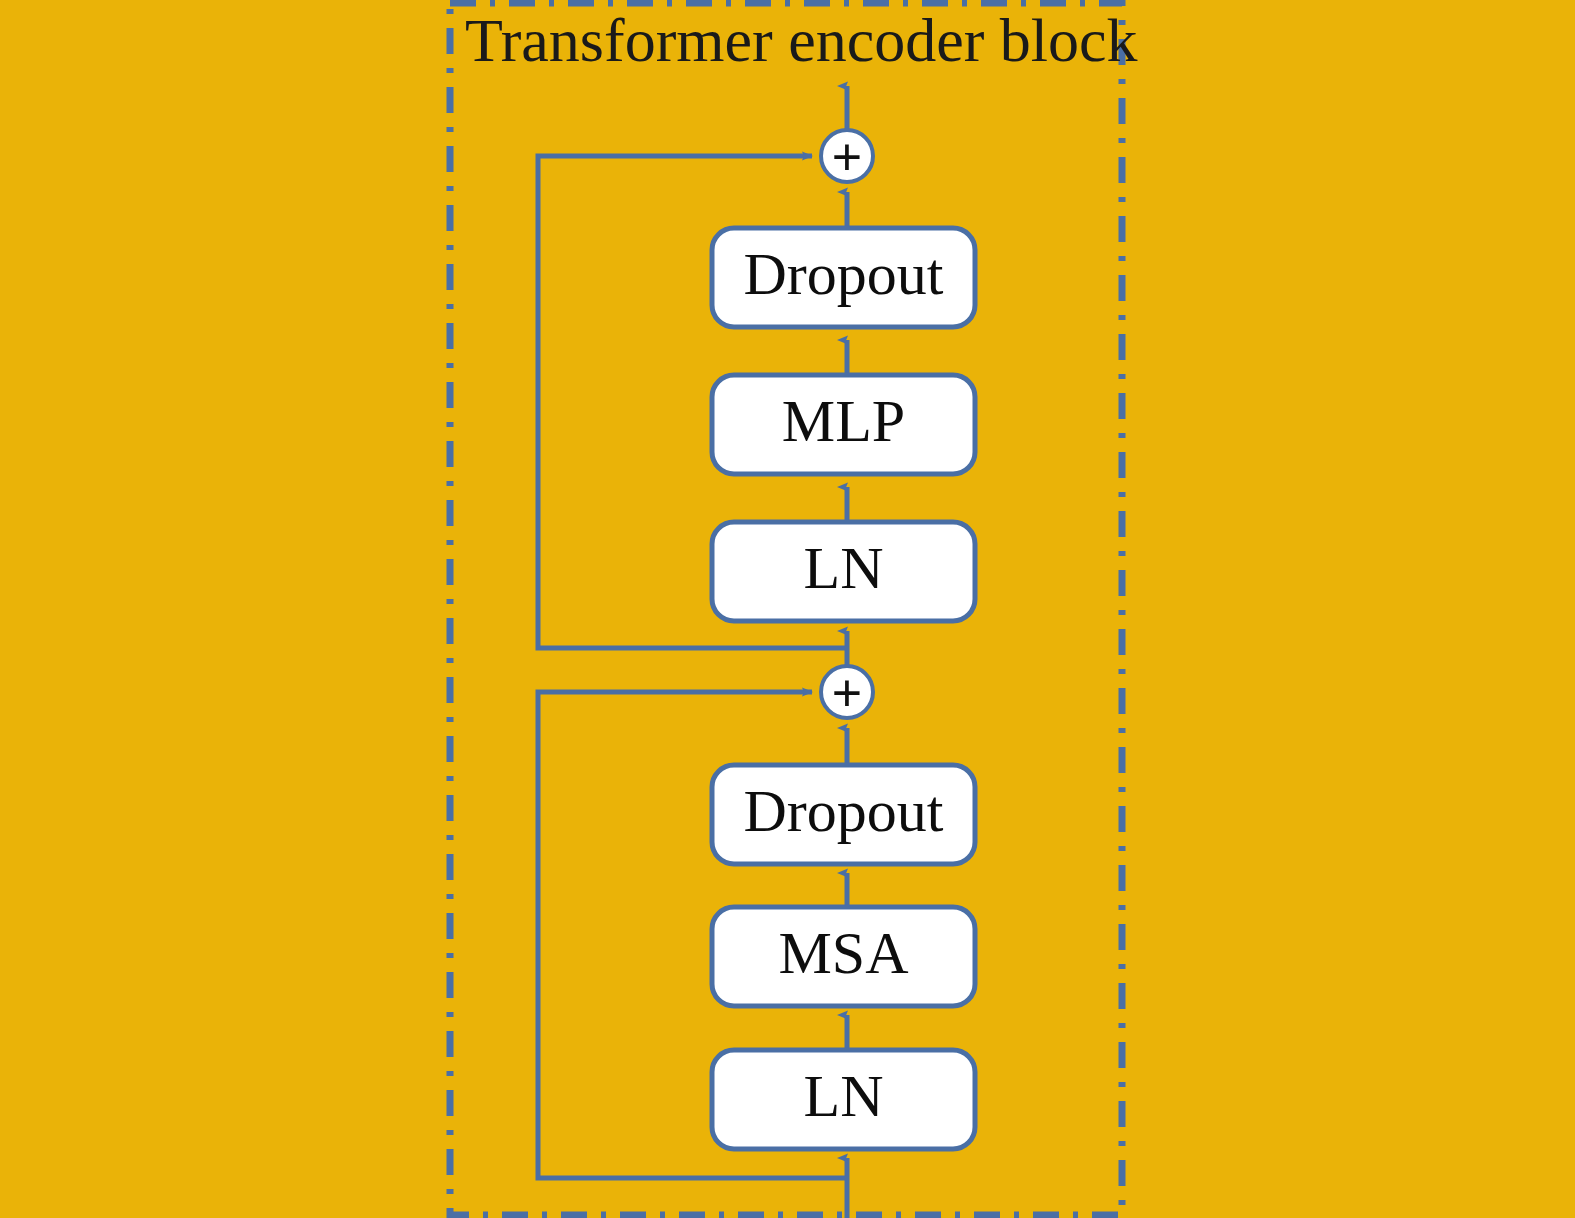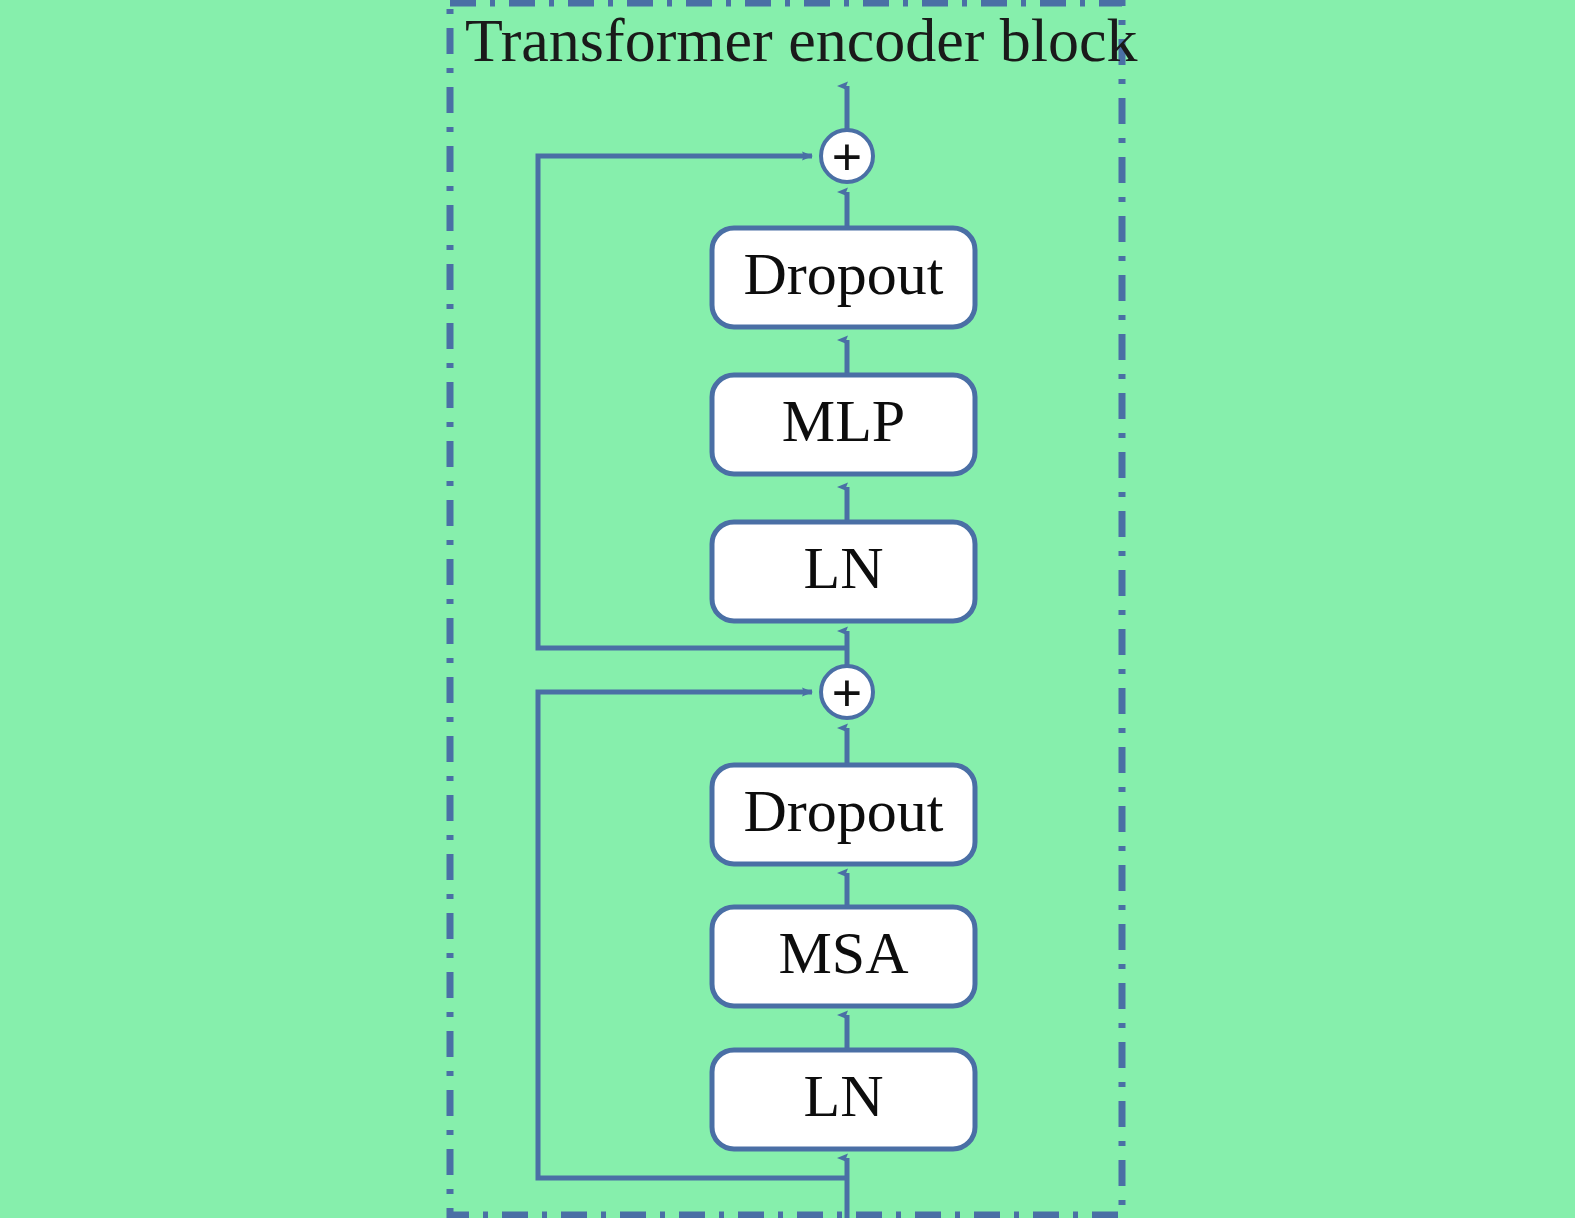--- a/index.html
+++ b/index.html
@@ -8,21 +8,21 @@
     padding: 0;
     background: #ffffff;
   }
   body {
     font-family: "Liberation Serif", "DejaVu Serif", serif;
   }
   #canvas {
     position: relative;
     width: 1575px;
     height: 1218px;
-    background: #86efac;
+    background: #eab308;
     overflow: hidden;
   }
   #diagram-svg {
     position: absolute;
     left: 0;
     top: 0;
     width: 1575px;
     height: 1218px;
     display: block;
   }

